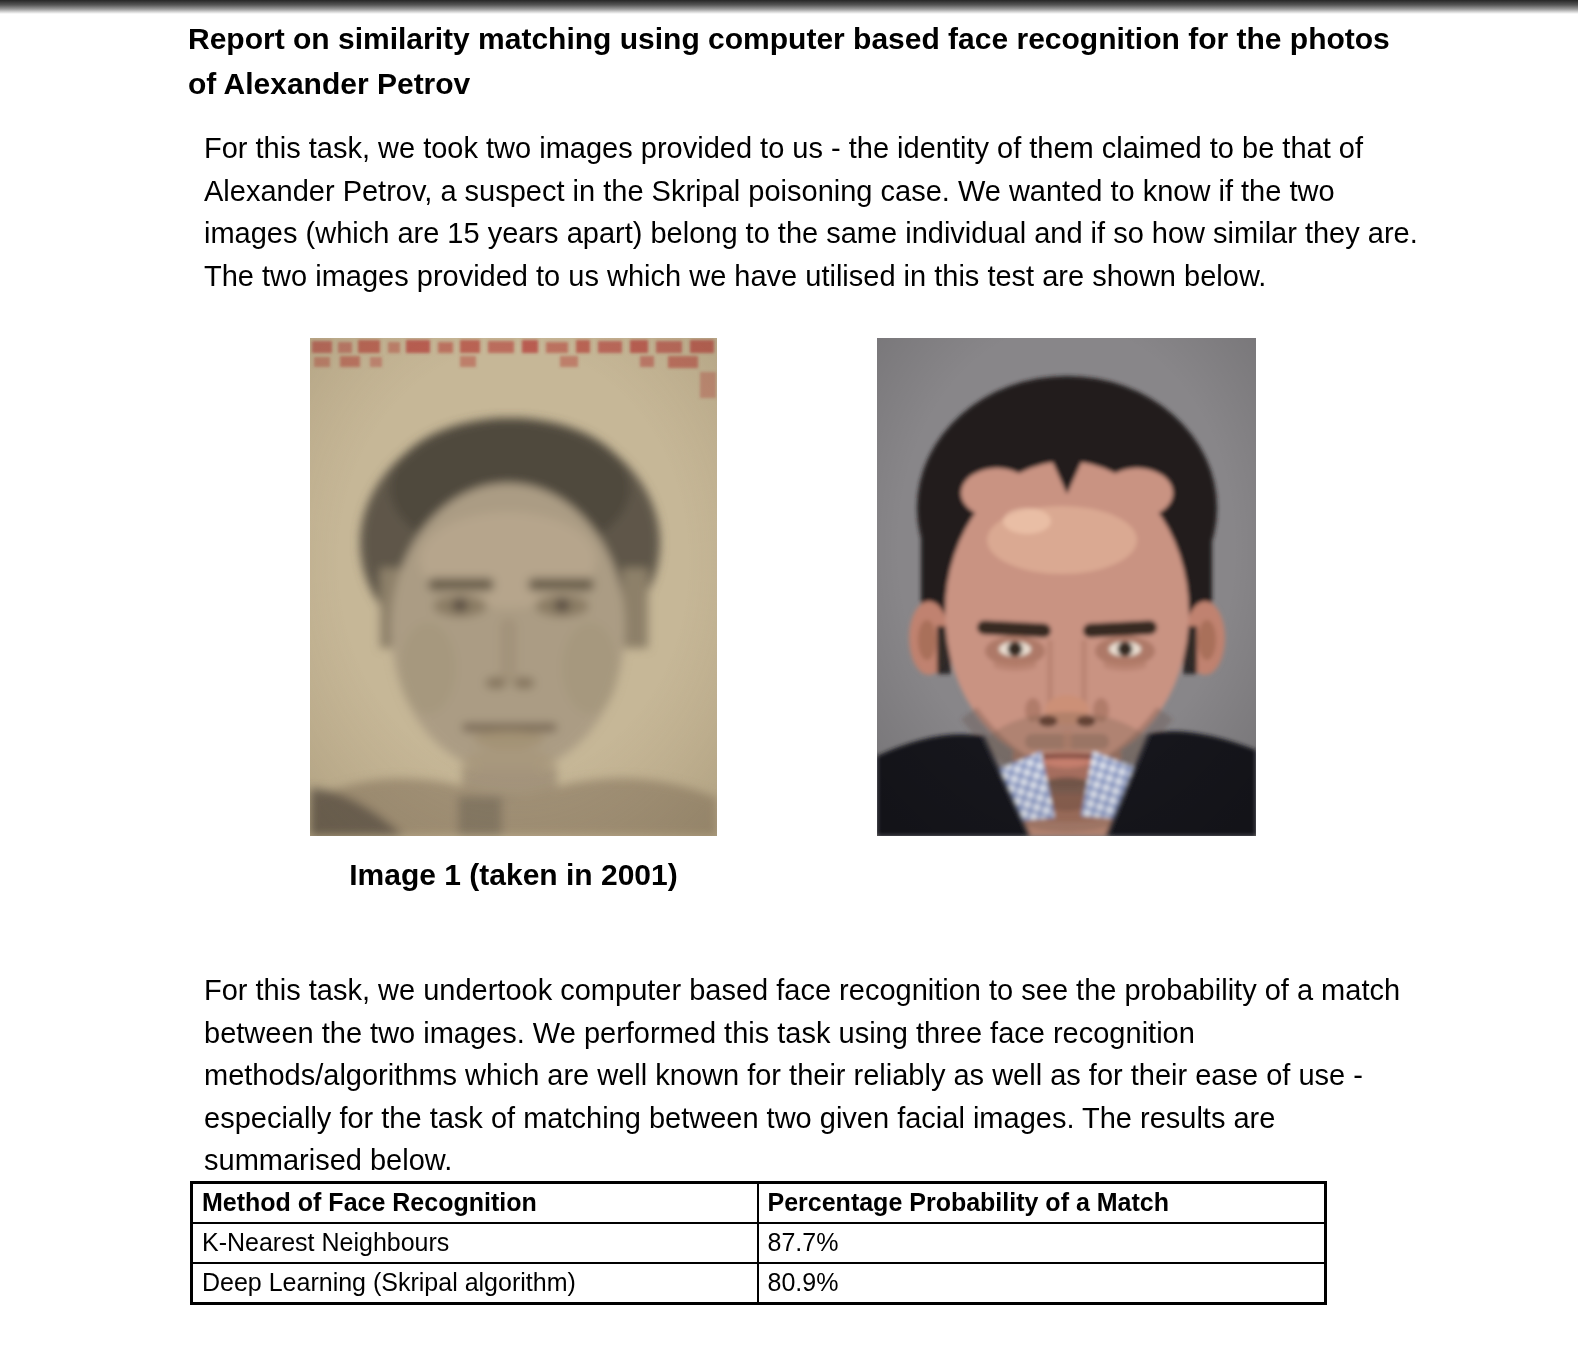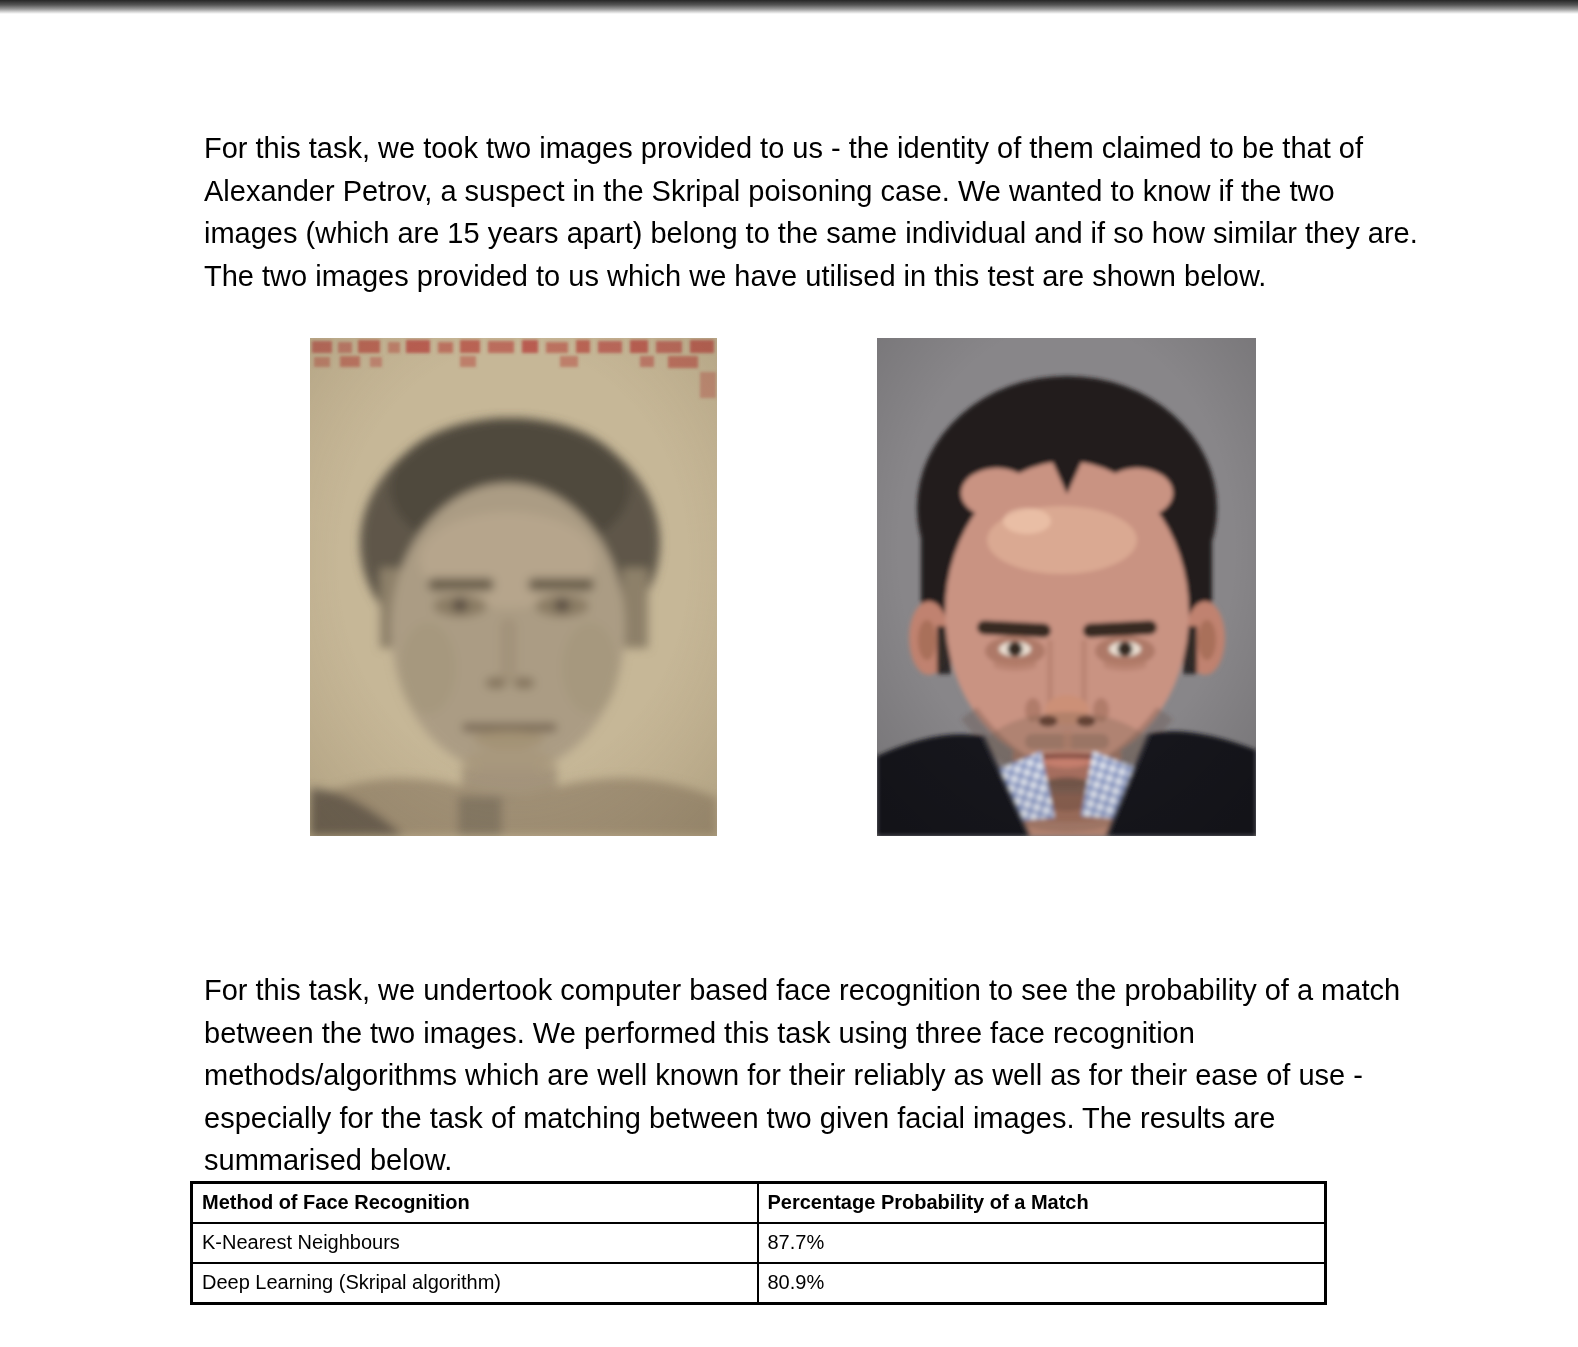--- a/index.html
+++ b/index.html
@@ -30,40 +30,41 @@
   .photo-fig svg{display:block;width:100%;height:100%;}
   .photo-caption{
     position:absolute;top:856px;height:40px;
     font-size:30px;font-weight:bold;line-height:38px;text-align:center;
   }
   .cap-1{left:310px;width:407px;}
   .cap-2{left:877px;width:379px;}
   .results-table{
     position:absolute;left:190px;top:1181px;width:1134px;
     border-collapse:collapse;table-layout:fixed;
-    font-size:20px;
+    font-size:25px;
   }
   .results-table th,.results-table td{
     border:2px solid #000000;
     padding:2px 9px 3px 9px;height:33px;
     text-align:left;vertical-align:middle;
     white-space:nowrap;overflow:hidden;
   }
   .results-table{border:3px solid #000000;}
   .results-table th{font-weight:bold;}
   .col-method{width:566px;}
   .col-prob{width:568px;}
 </style>
 </head>
 <body>
 
 <div class="top-bar"></div>
 
 <div class="page">
 
+  <h1 class="report-title">Report on similarity matching using computer based face recognition for the photos of Alexander Petrov</h1>
 
   <p class="body-par par-1">For this task, we took two images provided to us - the identity of them claimed to be that of Alexander Petrov, a suspect in the Skripal poisoning case. We wanted to know if the two images (which are 15 years apart) belong to the same individual and if so how similar they are. The two images provided to us which we have utilised in this test are shown below.</p>
 
   <figure class="photo-fig fig-1">
     <svg viewBox="0 0 407 498" preserveAspectRatio="none" xmlns="http://www.w3.org/2000/svg">
       <defs>
         <filter id="p1blur" x="-20%" y="-20%" width="140%" height="140%">
             <feGaussianBlur stdDeviation="5"></feGaussianBlur>
           </filter>
         <filter id="p1blur-s" x="-30%" y="-30%" width="160%" height="160%">
@@ -195,20 +196,21 @@
         <polygon points="216,413 268,434 254,482 204,478" fill="url(#p2check)"></polygon>
         <path d="M0 498 L0 418 Q60 390 106 398 L152 498 Z" style="fill:var(--photo2-jacket)"></path>
         <path d="M379 498 L379 412 Q312 386 272 396 L230 498 Z" style="fill:var(--photo2-jacket)"></path>
         <path d="M106 398 L152 498" stroke="#34343c" stroke-width="4" fill="none" opacity="0.8"></path>
         <path d="M272 396 L230 498" stroke="#34343c" stroke-width="4" fill="none" opacity="0.8"></path>
       </g>
       <rect width="379" height="498" fill="url(#p2vig)"></rect>
     </svg>
   </figure>
 
+  <figcaption class="photo-caption cap-1">Image 1 (taken in 2001)</figcaption>
 
   <p class="body-par par-2">For this task, we undertook computer based face recognition to see the probability of a match between the two images. We performed this task using three face recognition methods/algorithms which are well known for their reliably as well as for their ease of use - especially for the task of matching between two given facial images. The results are summarised below.</p>
 
   <table class="results-table">
     <colgroup>
         <col class="col-method">
         <col class="col-prob">
       </colgroup>
     <thead>
       <tr>

